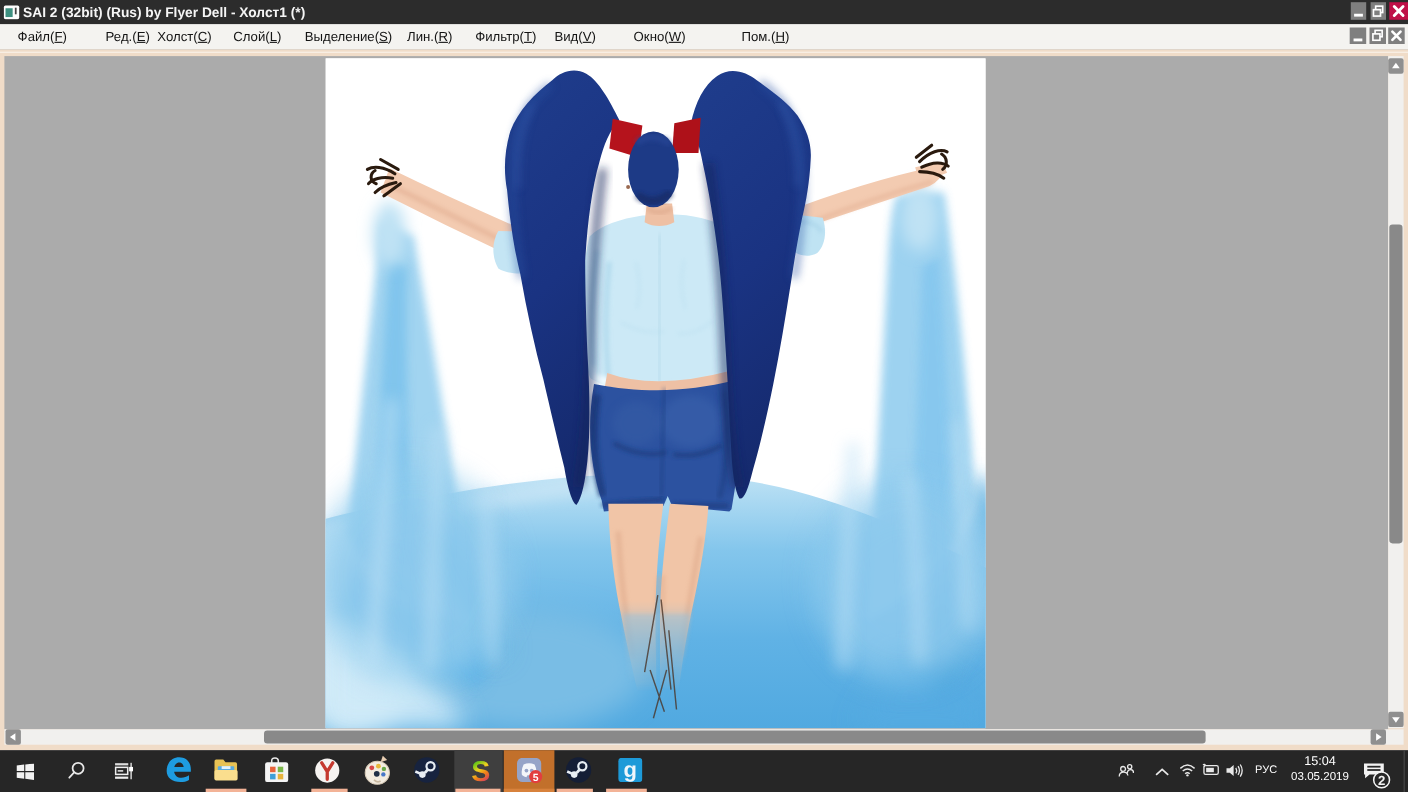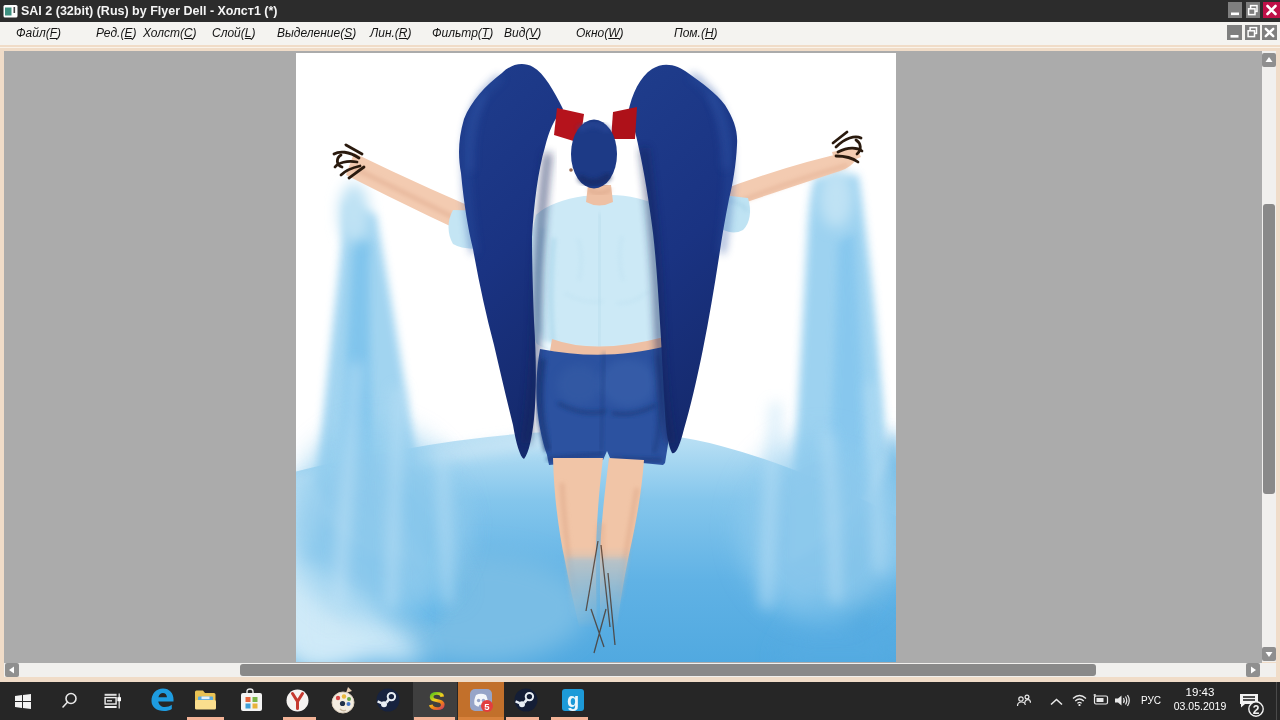--- a/index.html
+++ b/index.html
@@ -4,21 +4,21 @@
 <style>
   html,body{margin:0;padding:0;}
   body{width:1280px;height:720px;overflow:hidden;font-family:"Liberation Sans",sans-serif;position:relative;background:#ababab;}
   .abs{position:absolute;}
   
   #titlebar{left:0;top:0;width:1280px;height:22px;background:#2c2c2c;}
   #titletext{left:21px;top:4px;color:#f5f5f5;font-size:12.5px;font-weight:bold;}
   .tbtn{top:2px;width:14px;height:16px;background:#7f7f7f;}
   
   #menubar{left:0;top:22px;width:1280px;height:23px;background:#f4f3f0;}
-  .mi{top:26px;font-size:12px;color:#141414;white-space:nowrap;font-style:italic;}
+  .mi{top:26px;font-size:12px;color:#141414;white-space:nowrap;}
   .mi u{text-underline-offset:1px;}
   .mbtn{top:25px;width:15px;height:15px;background:#7f7f7f;}
   
   #frame{left:0;top:45px;width:1280px;height:637px;background:#f0dcc8;}
   #frameline{left:0;top:47px;width:1280px;height:1px;background:#faf3ea;}
   #canvasarea{left:4px;top:51px;width:1258px;height:612px;background:#ababab;}
   #whitecanvas{left:296px;top:53px;width:600px;height:609px;background:#fff;}
   
   #vtrack{left:1262px;top:51px;width:14px;height:611px;background:#f1f0ee;}
   #htrack{left:4px;top:663px;width:1272px;height:14px;background:#f1f0ee;}
@@ -398,21 +398,21 @@
   <rect x="4.5" y="4" width="7" height="4" fill="#e8e8e8"></rect>
   <path d="M1.5 1 L4 1 M2.8 0 L2.8 3" stroke="#e8e8e8" stroke-width="1"></path>
 </svg>
 <svg class="abs trayicon" style="left:1114px" width="16" height="13" viewBox="0 0 16 13">
   <polygon points="1,4.5 4,4.5 7.5,1.5 7.5,11.5 4,8.5 1,8.5" fill="#e8e8e8"></polygon>
   <path d="M9.5 4 q1.5 2.5 0 5" fill="none" stroke="#e8e8e8" stroke-width="1.2"></path>
   <path d="M11.5 2.5 q2.5 4 0 8" fill="none" stroke="#e8e8e8" stroke-width="1.2"></path>
   <path d="M13.5 1 q3.5 5.5 0 11" fill="none" stroke="#e8e8e8" stroke-width="1.2"></path>
 </svg>
 <div class="abs" style="left:1141px;top:695px;color:#fff;font-size:10px;">РУС</div>
-<div class="abs" style="left:1160px;top:686px;width:80px;color:#fff;font-size:10.5px;text-align:center;line-height:13.5px;"><span style="font-size:11.5px">19:43</span><br>03.05.2019</div>
+<div class="abs" style="left:1160px;top:686px;width:80px;color:#fff;font-size:10.5px;text-align:center;line-height:13.5px;"><span style="font-size:11.5px">15:04</span><br>03.05.2019</div>
 <svg class="abs" style="left:1239px;top:693px" width="28" height="25" viewBox="0 0 28 25">
   <path d="M1 1 L19 1 L19 11 L6 11 L2 14.5 L2 11 L1 11 Z" fill="#f2f2f2"></path>
   <rect x="4" y="3.2" width="12" height="1.6" fill="#262626"></rect>
   <rect x="4" y="6.2" width="12" height="1.6" fill="#262626"></rect>
   <circle cx="17" cy="16" r="7.2" fill="#262626" stroke="#f2f2f2" stroke-width="1.4"></circle>
   <text x="17" y="20.5" text-anchor="middle" font-size="12" font-weight="bold" fill="#f2f2f2" font-family="Liberation Sans">2</text>
 </svg>
 <div class="abs" style="left:1276px;top:682px;width:1px;height:38px;background:#4a4a4a"></div>
 
 </body></html>

